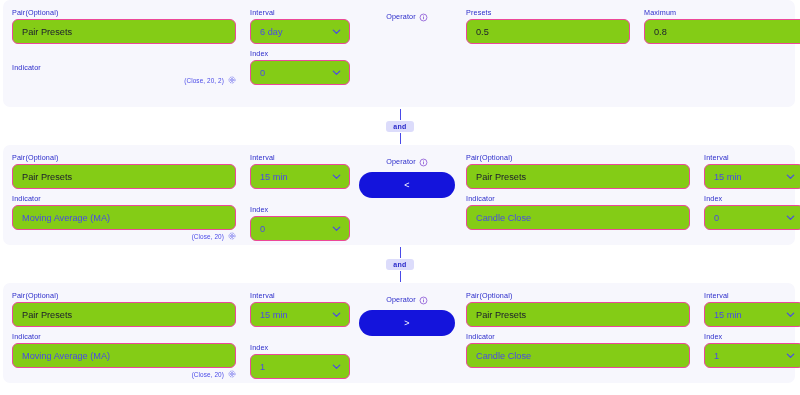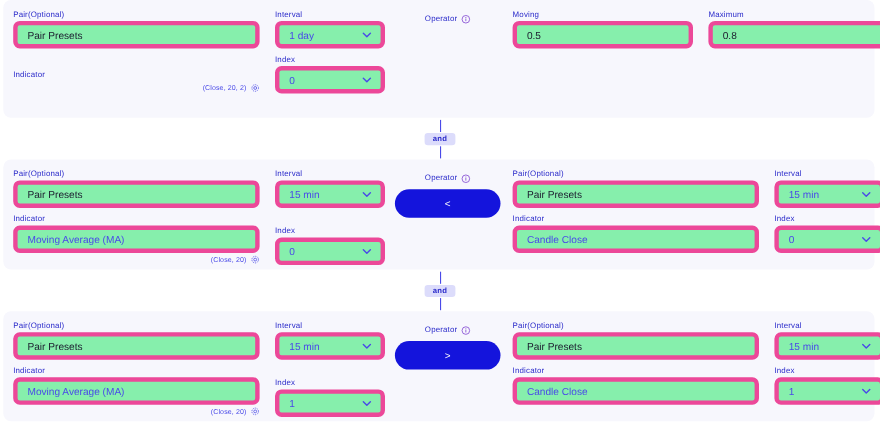--- a/index.html
+++ b/index.html
@@ -63,22 +63,22 @@
     font-size: 7.2px;
     color: #2a2aca;
     letter-spacing: 0.15px;
     margin-bottom: 3px;
     line-height: 1;
     white-space: nowrap;
   }
 
   .fld-box {
     height: 25px;
-    background: #86efac;
-    border: 4px solid #ec4899;
+    background: #84cc16;
+    border: 1px solid #ec4899;
     border-radius: 6px;
     display: flex;
     align-items: center;
     padding: 0 9px;
     font-size: 9.2px;
     white-space: nowrap;
     overflow: hidden;
   }
   .fld-box.dark  { color: #1b1b2e; }
   .fld-box.blue  { color: #4a4ae8; }
@@ -202,21 +202,21 @@
 
       <div class="operand operand-left">
         <div class="field-row">
           <div class="fld fld-wide">
             <div class="fld-label">Pair(Optional)</div>
             <div class="fld-box dark">Pair Presets</div>
           </div>
           <div class="fld fld-narrow">
             <div class="fld-label">Interval</div>
             <div class="fld-box blue select">
-              <span>1 day</span>
+              <span>6 day</span>
               <span class="chev">
                 <svg viewBox="0 0 12 12">
                     <path d="M2.5 4.5 L6 8 L9.5 4.5" fill="none" stroke="#4a4ae8" stroke-width="1.4" stroke-linecap="round" stroke-linejoin="round"></path>
                   </svg>
               </span>
             </div>
           </div>
         </div>
         <div class="field-row">
           <div class="fld fld-wide">
@@ -253,21 +253,21 @@
                 <circle cx="6" cy="6" r="4.6" fill="none" stroke="#8d59d6" stroke-width="1.1"></circle>
                 <rect x="5.45" y="5.1" width="1.1" height="3.2" fill="#8d59d6"></rect>
                 <rect x="5.45" y="3.3" width="1.1" height="1.2" fill="#8d59d6"></rect>
               </svg>
           </span>
         </div>
       </div>
 
       <div class="minmax">
         <div class="fld minmax-fld">
-          <div class="fld-label">Moving</div>
+          <div class="fld-label">Presets</div>
           <div class="fld-box dark">0.5</div>
         </div>
         <div class="fld minmax-fld">
           <div class="fld-label">Maximum</div>
           <div class="fld-box dark">0.8</div>
         </div>
       </div>
 
     </div>
   </div>

